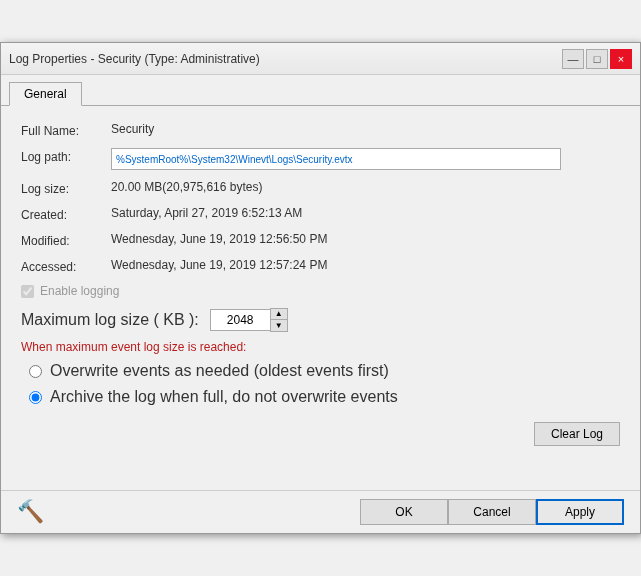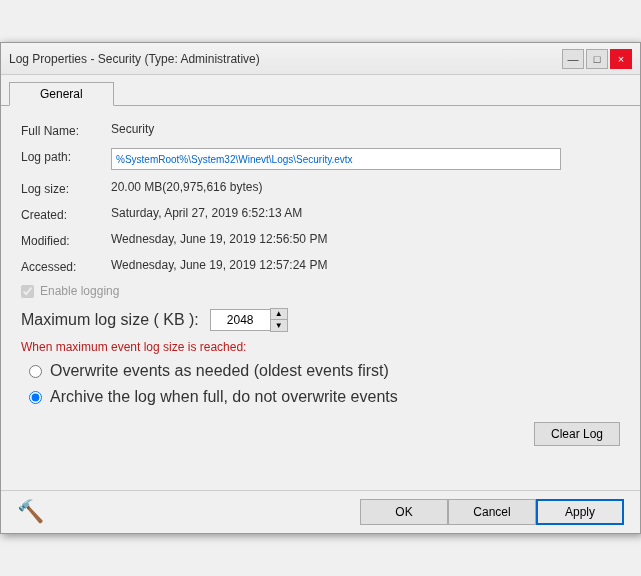--- a/index.html
+++ b/index.html
@@ -67,21 +67,21 @@
     }
 
     .tab-bar {
       background: #f0f0f0;
       padding: 6px 8px 0 8px;
       display: flex;
       border-bottom: 1px solid #aaa;
     }
 
     .tab {
-      padding: 4px 30px;
+      padding: 4px 14px;
       border: 1px solid #aaa;
       border-bottom: none;
       background: #f0f0f0;
       cursor: pointer;
       font-size: 12px;
       margin-right: 2px;
       position: relative;
       bottom: -1px;
       z-index: 1;
     }

